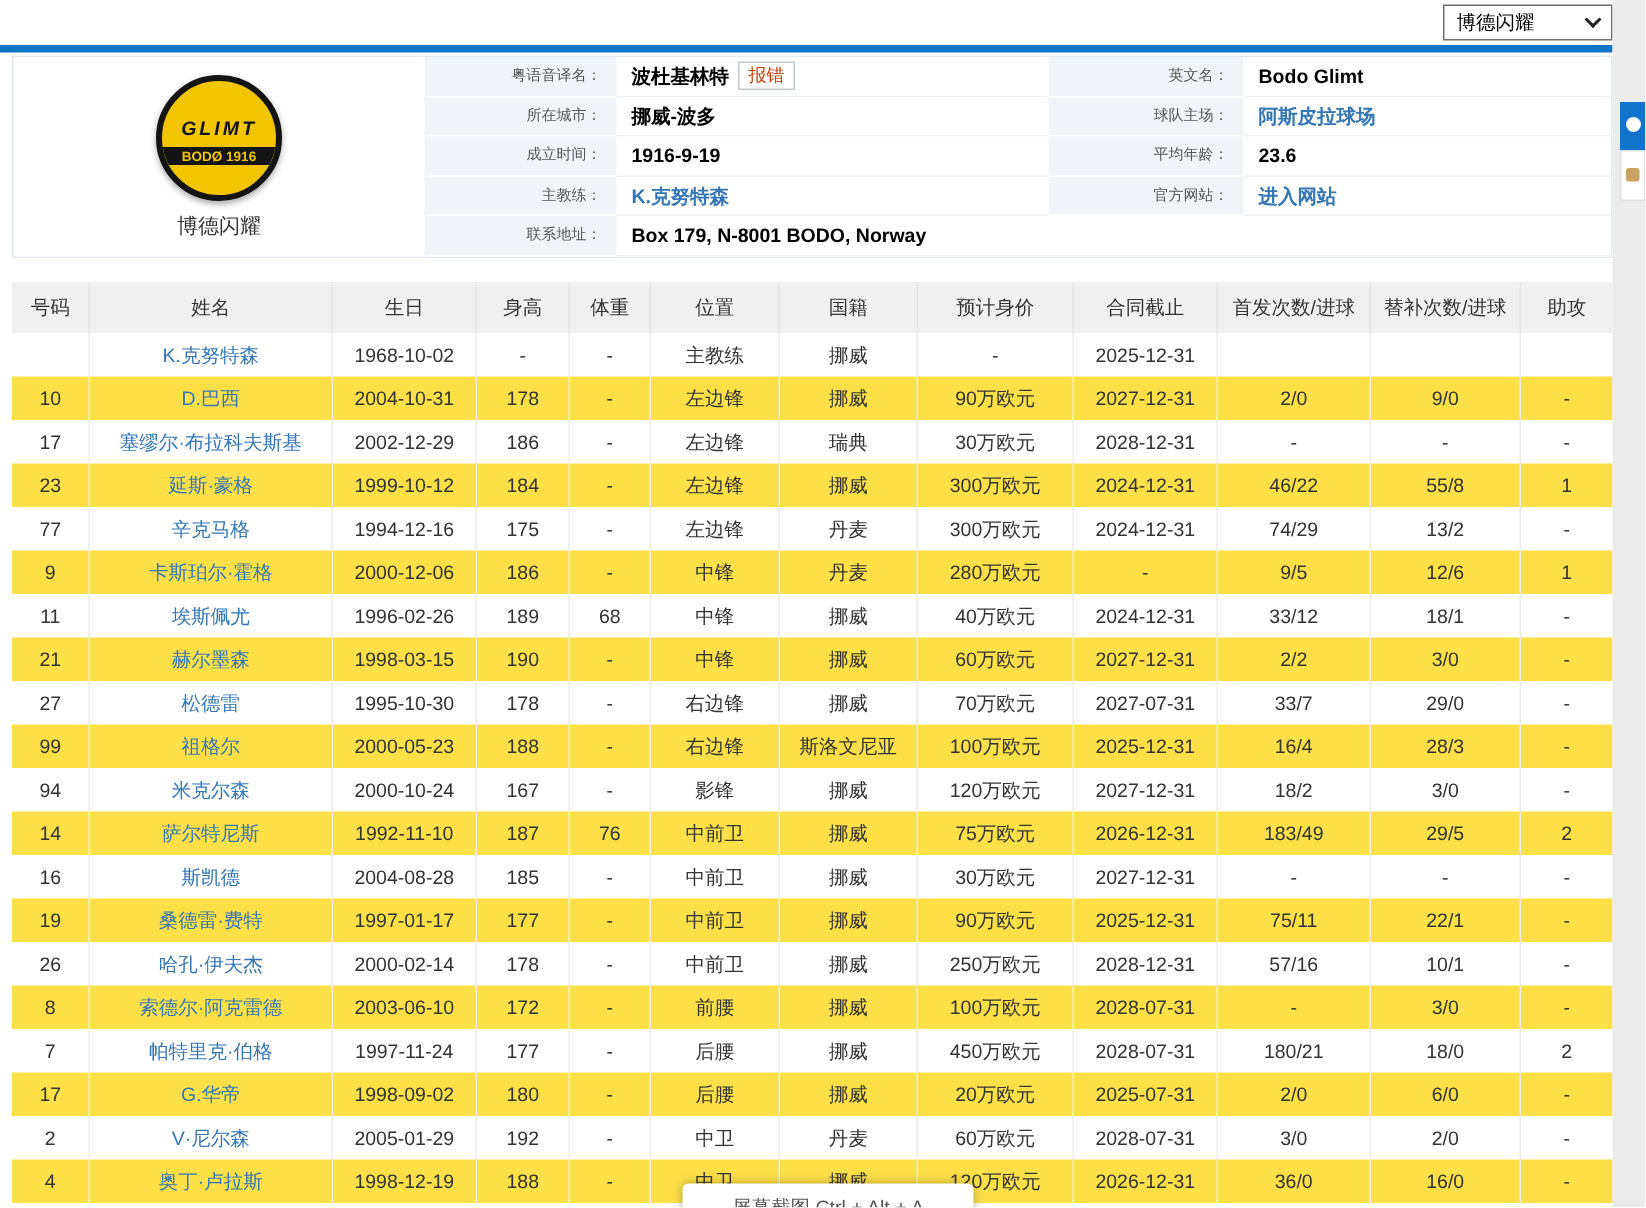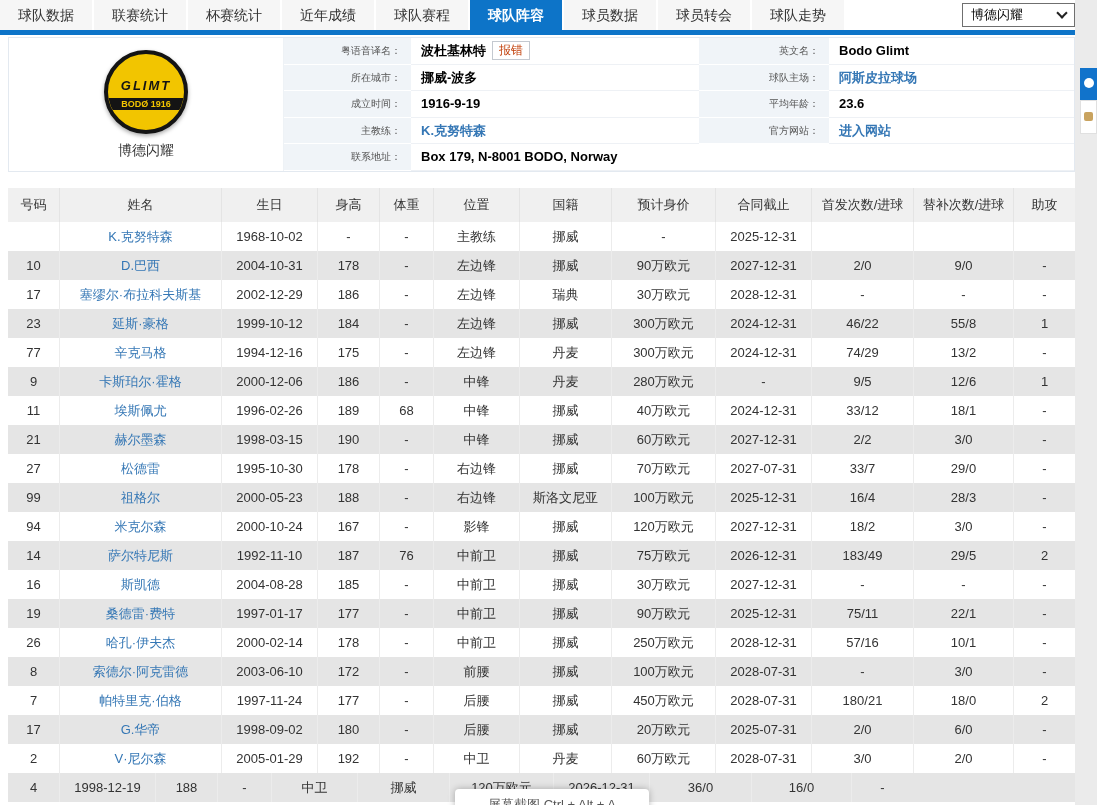--- a/index.html
+++ b/index.html
@@ -47,21 +47,21 @@
     display:inline-block; font-weight:normal; font-size:12px; color:#c2410c;
     border:1px solid #c4c9d0; padding:0 6px; line-height:17px; margin-left:6px;
     vertical-align:1px; cursor:pointer; background:#fff;
   }
   
   .roster { position:absolute; top:188px; left:8px; width:1067px; }
   .thead { display:flex; height:34px; background:#f0f0f0; }
   .hcell { line-height:34px; text-align:center; font-size:13px; color:#333; border-right:1px solid #e4e4e4; white-space:nowrap; }
   .hcell:last-child { border-right:none; }
   .trow { display:flex; height:29px; background:#fff; }
-  .trow.alt { background:#e5e5e5; }
+  .trow.alt { background:#fde047; }
   .tcell { line-height:29px; text-align:center; font-size:13px; color:#333; border-right:1px solid #ececec; overflow:hidden; white-space:nowrap; }
   .tcell:last-child { border-right:none; }
   .c0{width:52px;} .c1{width:162px;} .c2{width:96px;} .c3{width:62px;} .c4{width:54px;}
   .c5{width:86px;} .c6{width:92px;} .c7{width:104px;} .c8{width:96px;} .c9{width:102px;}
   .c10{width:100px;} .c11{width:61px;}
   .plink { color:#3577b5; cursor:pointer; }
   
   .right-strip { position:absolute; top:0; right:0; width:22px; height:805px; background:#ebebeb; }
   .float-blue { position:absolute; left:1080px; top:68px; width:17px; height:32px; background:#1173cb; cursor:pointer; }
   .float-blue::after { content:""; position:absolute; left:4px; top:10px; width:10px; height:10px; border-radius:50%; background:#fff; }
@@ -71,31 +71,20 @@
     position:absolute; left:455px; top:789px; width:194px; height:30px;
     background:#fff; border-radius:4px 4px 0 0; box-shadow:0 0 7px rgba(0,0,0,.28);
     text-align:center; font-size:13px; color:#555; padding-top:7px; white-space:nowrap;
   }
 </style>
 </head>
 <body>
 
 <div class="page">
 
-  <div class="tabbar">
-    <div class="tab">球队数据</div>
-    <div class="tab">联赛统计</div>
-    <div class="tab">杯赛统计</div>
-    <div class="tab">近年成绩</div>
-    <div class="tab">球队赛程</div>
-    <div class="tab active">球队阵容</div>
-    <div class="tab">球员数据</div>
-    <div class="tab">球员转会</div>
-    <div class="tab">球队走势</div>
-  </div>
   <div class="team-select">
     <span class="sel-label">博德闪耀</span>
     <span class="chev"></span>
   </div>
   <div class="blue-bar"></div>
 
   <div class="info-section">
     <div class="logo-box">
       <div class="logo">
         <div class="logo-top">GLIMT</div>
@@ -408,20 +397,21 @@
           <div class="tcell c5">中卫</div>
           <div class="tcell c6">丹麦</div>
           <div class="tcell c7">60万欧元</div>
           <div class="tcell c8">2028-07-31</div>
           <div class="tcell c9">3/0</div>
           <div class="tcell c10">2/0</div>
           <div class="tcell c11">-</div>
         </div>
         <div class="trow alt">
           <div class="tcell c0">4</div>
+          <div class="tcell c1"><span class="plink">奥丁·卢拉斯</span></div>
           <div class="tcell c2">1998-12-19</div>
           <div class="tcell c3">188</div>
           <div class="tcell c4">-</div>
           <div class="tcell c5">中卫</div>
           <div class="tcell c6">挪威</div>
           <div class="tcell c7">120万欧元</div>
           <div class="tcell c8">2026-12-31</div>
           <div class="tcell c9">36/0</div>
           <div class="tcell c10">16/0</div>
           <div class="tcell c11">-</div>

